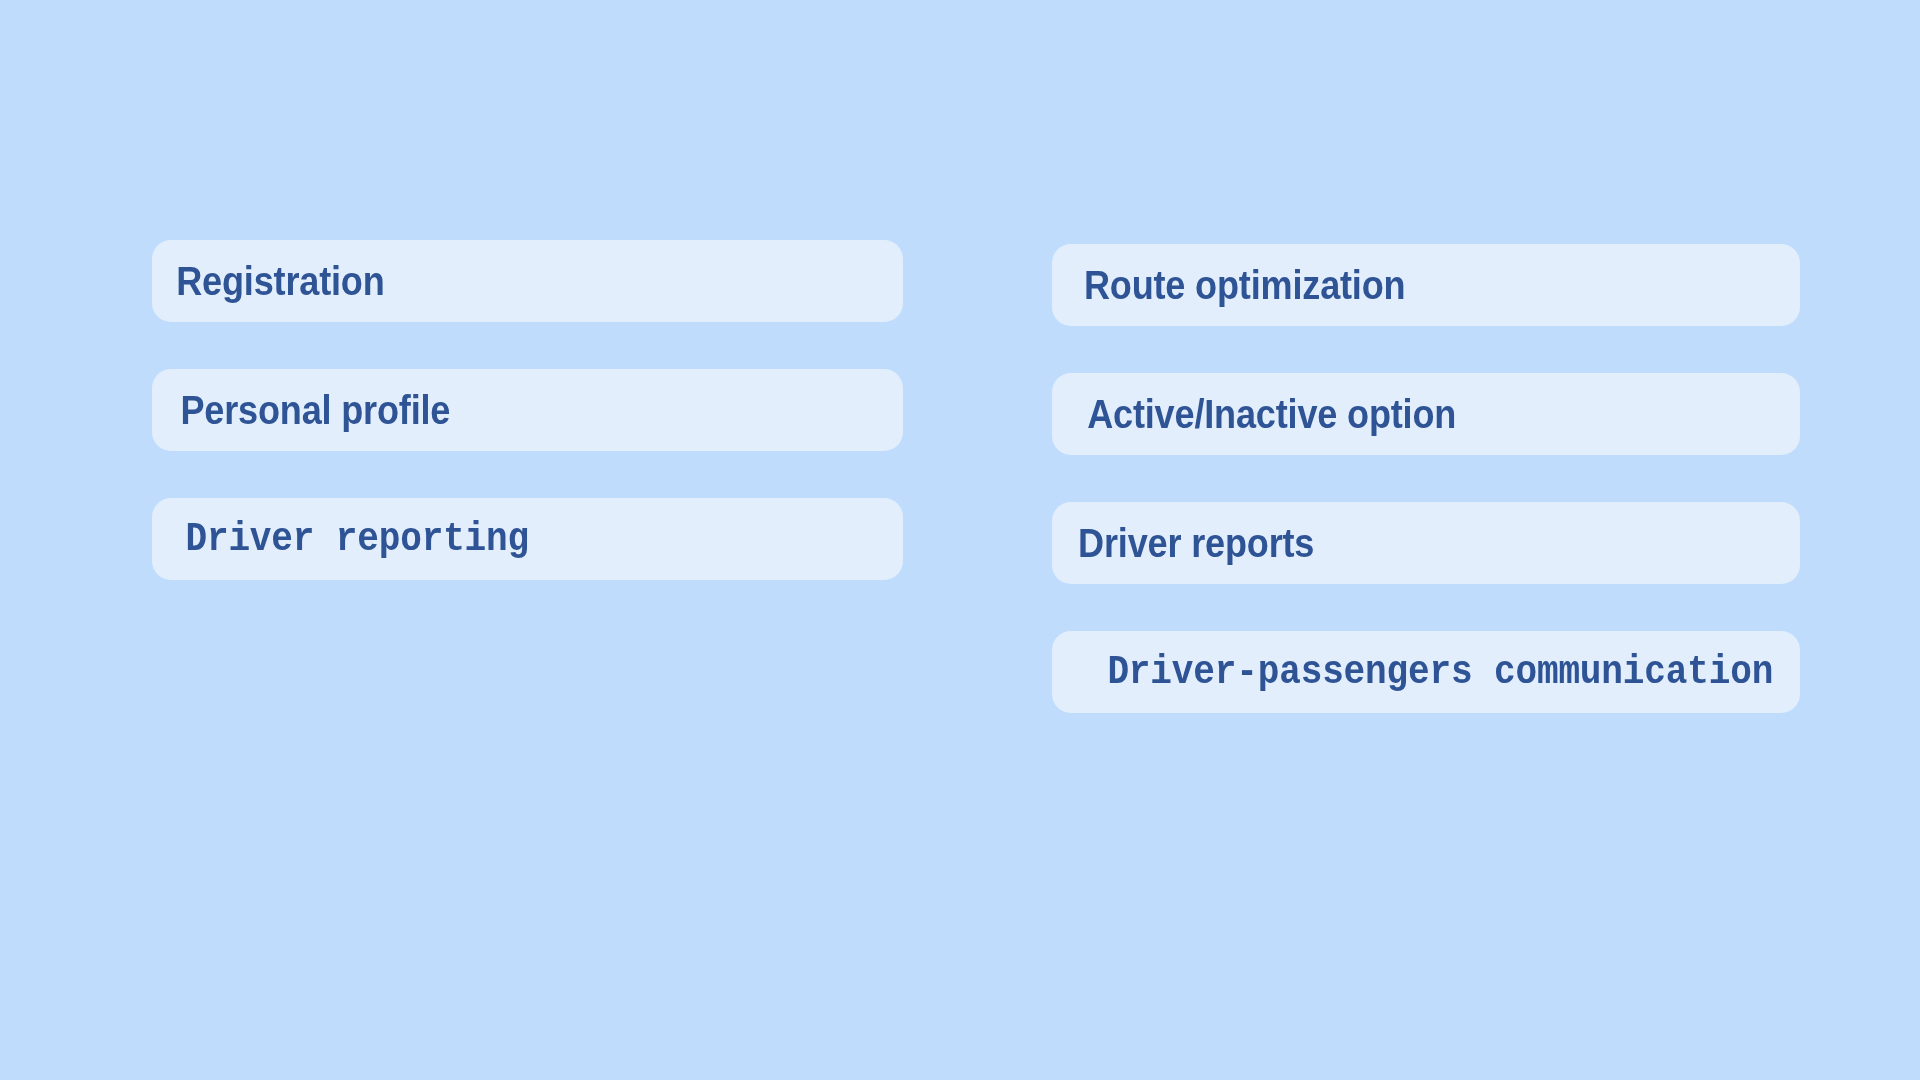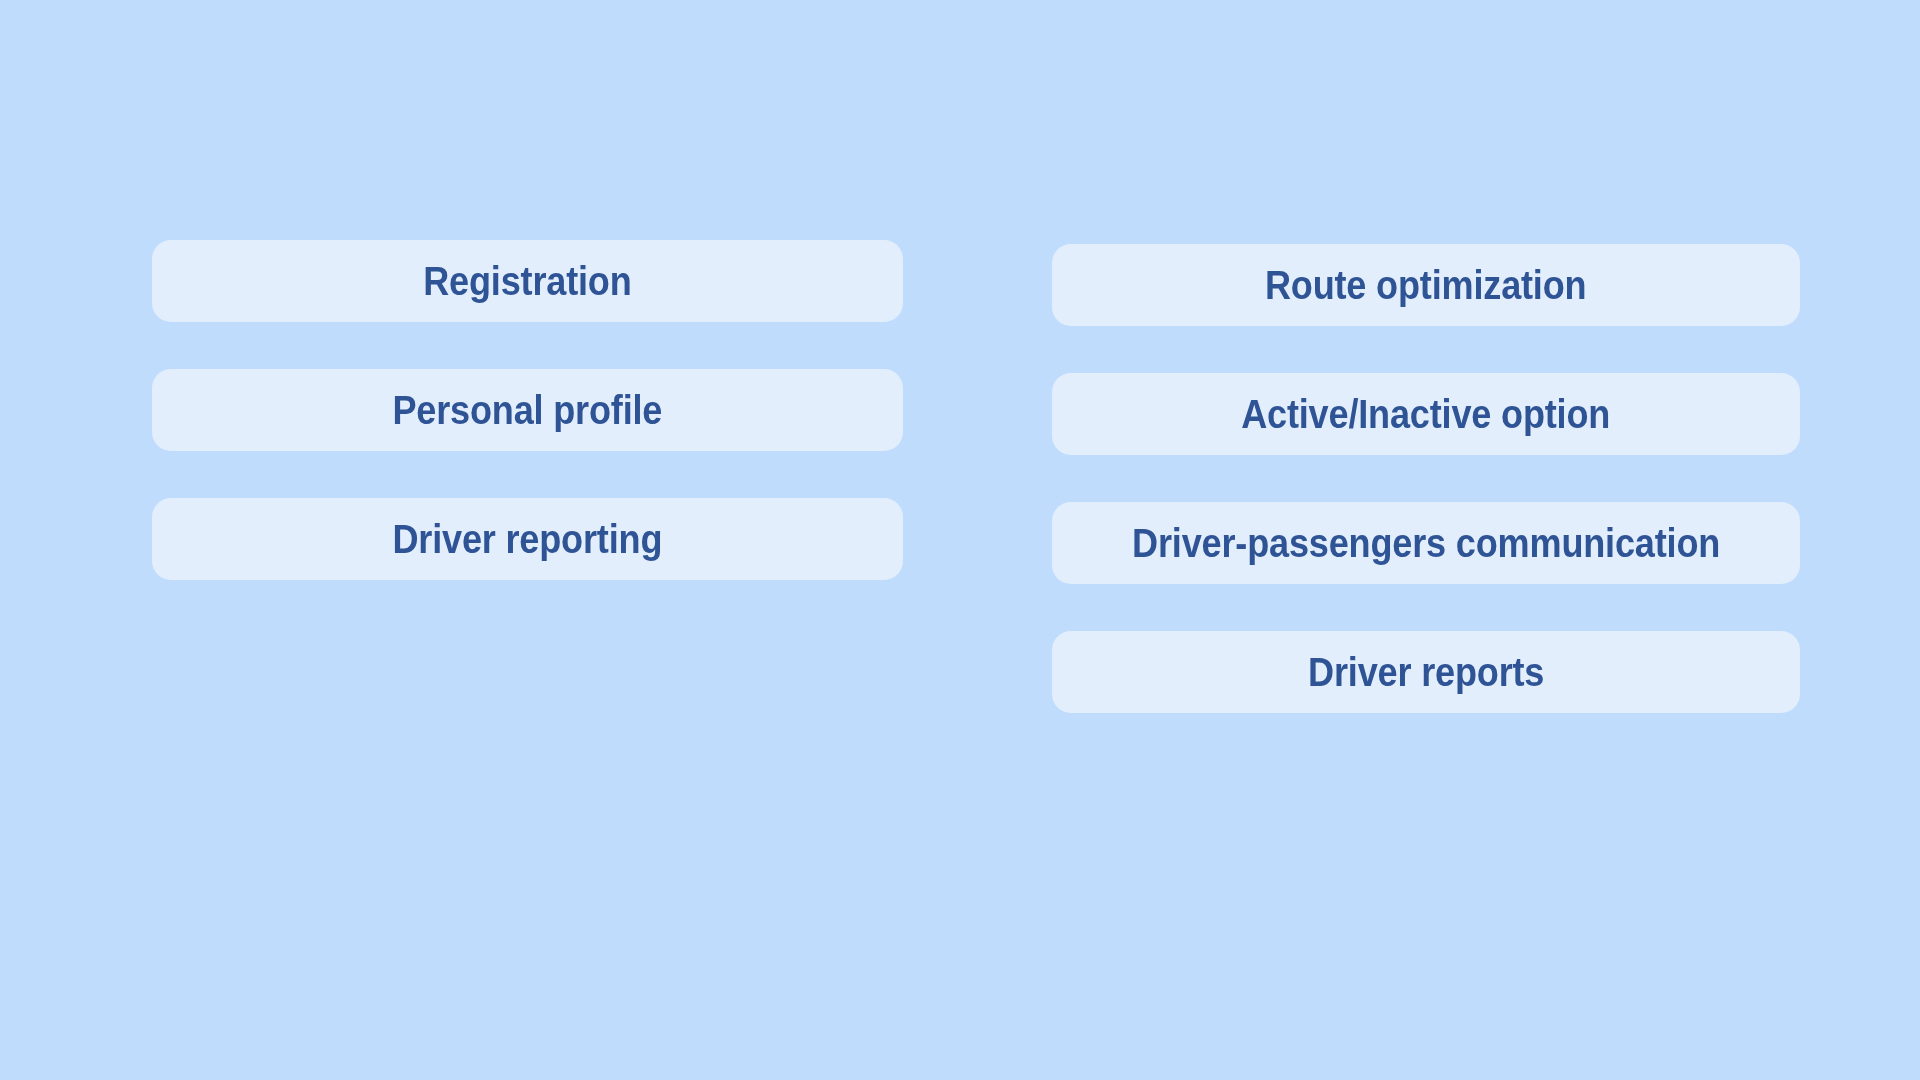--- a/index.html
+++ b/index.html
@@ -43,27 +43,27 @@
 
   .feature-pill {
     box-sizing: border-box;
     width: 100%;
     height: 82px;
     margin-bottom: 47px;
     background: #e3eefc;
     border-radius: 19px;
     display: flex;
     align-items: center;
-    justify-content: center;
     padding: 8px 10px;
     overflow: hidden;
   }
 
   .feature-pill:last-child {
     margin-bottom: 8px;
+    font-family: Liberation Mono, monospace;
   }
 
   .feature-label {
     color: #2f5496;
     font-size: 41px;
     font-weight: bold;
     line-height: 1;
     letter-spacing: -0.2px;
     white-space: nowrap;
     transform: scaleX(0.88);
@@ -89,20 +89,20 @@
   </div>
 
   <div class="feature-column" id="column-right">
     <div class="feature-pill">
       <span class="feature-label">Route optimization</span>
     </div>
     <div class="feature-pill">
       <span class="feature-label">Active/Inactive option</span>
     </div>
     <div class="feature-pill">
-      <span class="feature-label">Driver-passengers communication</span>
+      <span class="feature-label">Driver reports</span>
     </div>
     <div class="feature-pill">
-      <span class="feature-label">Driver reports</span>
+      <span class="feature-label">Driver-passengers communication</span>
     </div>
   </div>
 
 </div>
 
 </body></html>

